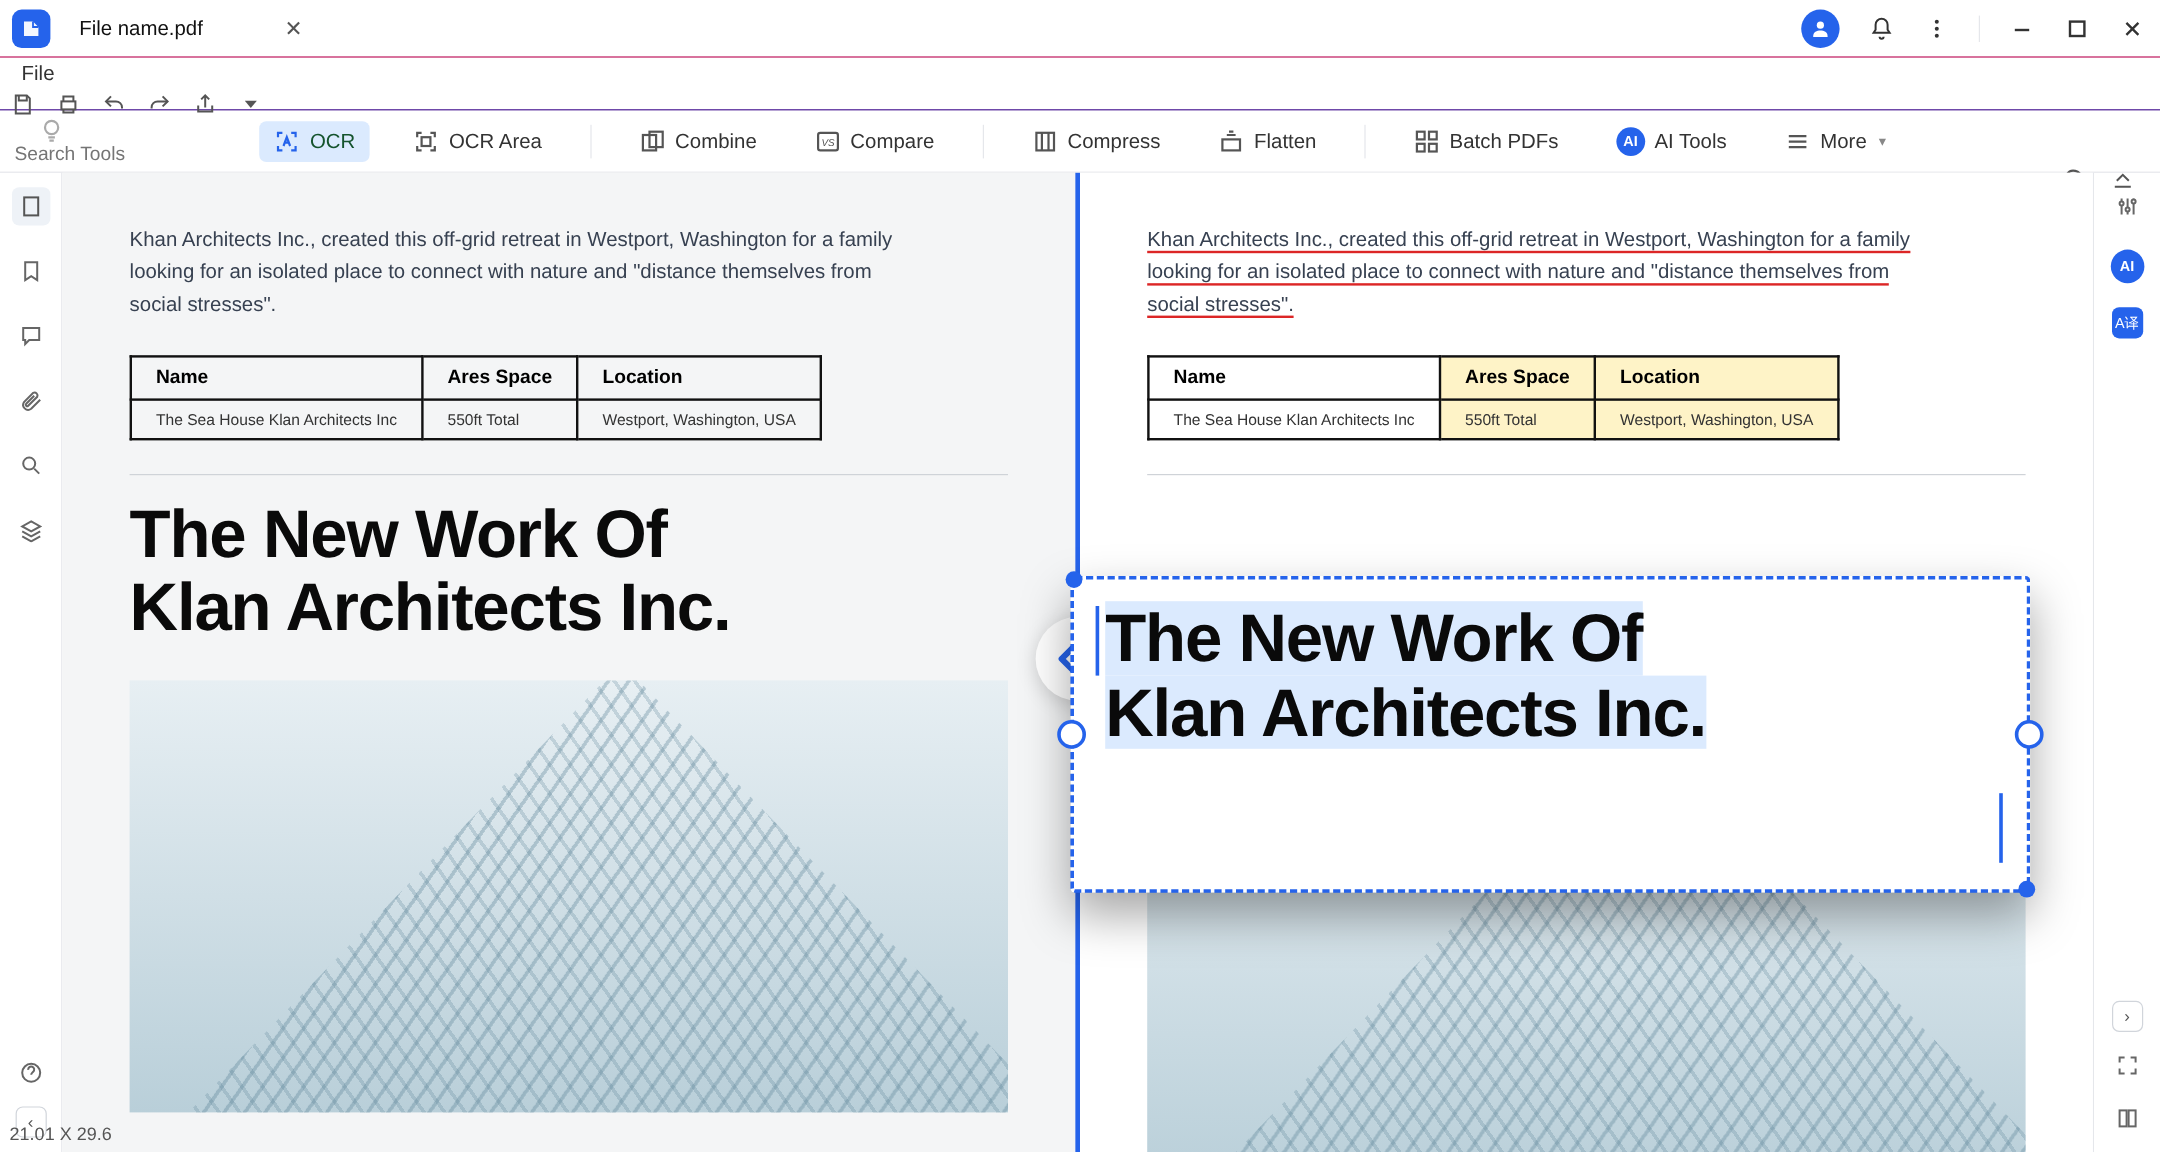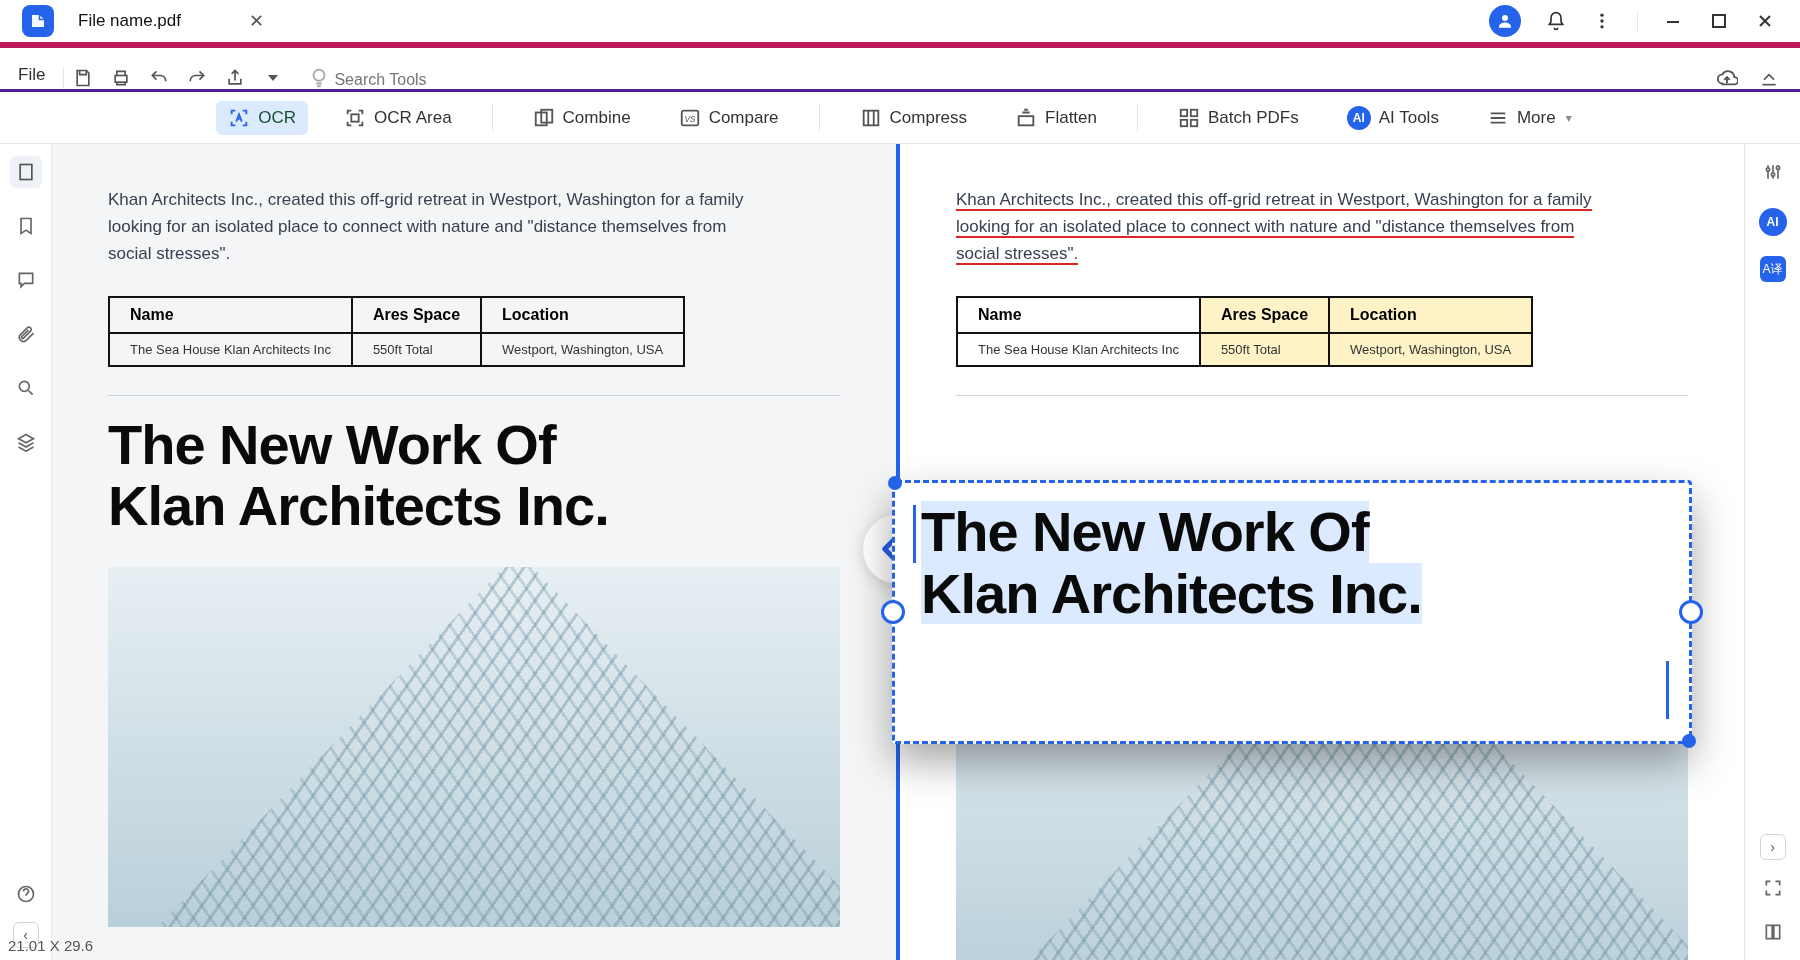--- a/index.html
+++ b/index.html
@@ -1,27 +1,27 @@
 <!DOCTYPE html>
 <html><head>
 <meta charset="utf-8">
 <style>
 * { box-sizing: border-box; margin: 0; padding: 0; }
 body { font-family: -apple-system, "Segoe UI", Arial, sans-serif; background: #fff; width: 1800px; height: 960px; overflow: hidden; position: relative; }
 
-.titlebar { height: 48px; display: flex; align-items: center; border-bottom: 6px solid #be185d; padding: 0 14px; }
+.titlebar { height: 48px; display: flex; align-items: center; border-bottom: 1px solid #be185d; padding: 0 2px; }
 .app-logo { width: 32px; height: 32px; background: #2563eb; border-radius: 8px; display: flex; align-items: center; justify-content: center; margin: 0 8px; }
 .app-logo svg { fill: #fff; }
 .tab { display: flex; align-items: center; padding: 0 16px; height: 48px; font-size: 17px; color: #111; gap: 60px; }
 .tab-close { font-size: 18px; color: #555; cursor: pointer; padding: 0 8px; }
 .titlebar-right { margin-left: auto; display: flex; align-items: center; gap: 24px; padding-right: 10px; }
 .avatar { width: 32px; height: 32px; border-radius: 50%; background: #2563eb; display: flex; align-items: center; justify-content: center; }
 .win-btn { width: 22px; height: 22px; display: flex; align-items: center; justify-content: center; color: #333; }
 
-.menubar { height: 44px; display: flex; align-items: flex-end; border-bottom: 3px solid #4c1d95; padding: 0 8px; }
+.menubar { height: 44px; display: flex; align-items: flex-start; border-bottom: 1px solid #4c1d95; padding: 0 8px; flex-direction: column; }
 .file-btn { font-size: 17px; padding: 4px 10px; color: #333; }
 .menubar-divider { width: 1px; height: 22px; background: #e5e7eb; margin: 0 8px; }
 .qa-icons { display: flex; gap: 16px; align-items: center; }
 .qa-icon { width: 22px; height: 22px; display: flex; align-items: center; justify-content: center; color: #555; }
 .main-tabs { display: flex; gap: 32px; margin-left: 220px; }
 .main-tab { font-size: 18px; color: #555; padding: 6px 0; position: relative; }
 .main-tab.active { color: #2563eb; font-weight: 600; }
 .main-tab.active::after { content: ''; position: absolute; bottom: -8px; left: 50%; transform: translateX(-50%); width: 70%; height: 3px; background: #2563eb; border-radius: 2px; }
 .idea-icon { margin-left: 24px; color: #888; }
 .search-tools { margin-left: 4px; font-size: 16px; color: #aaa; border: none; outline: none; width: 140px; }

